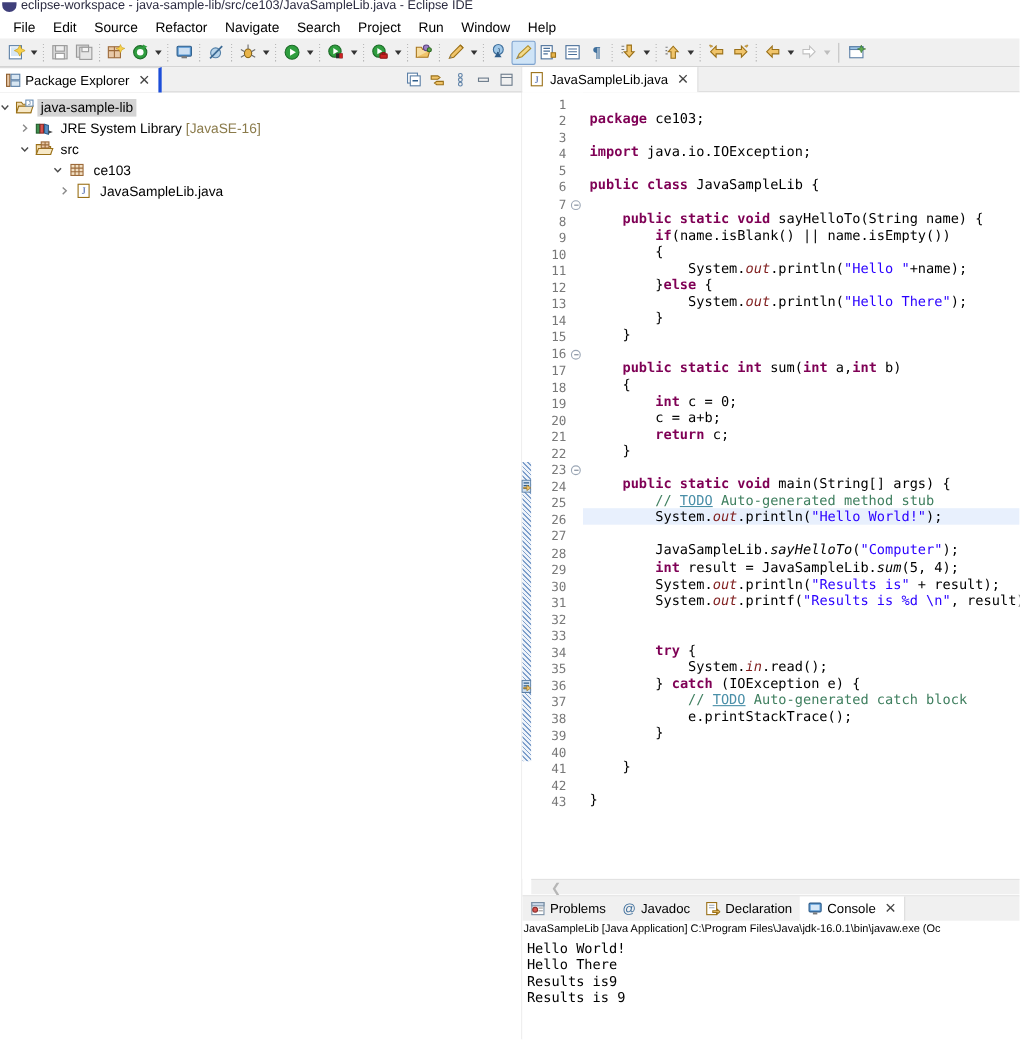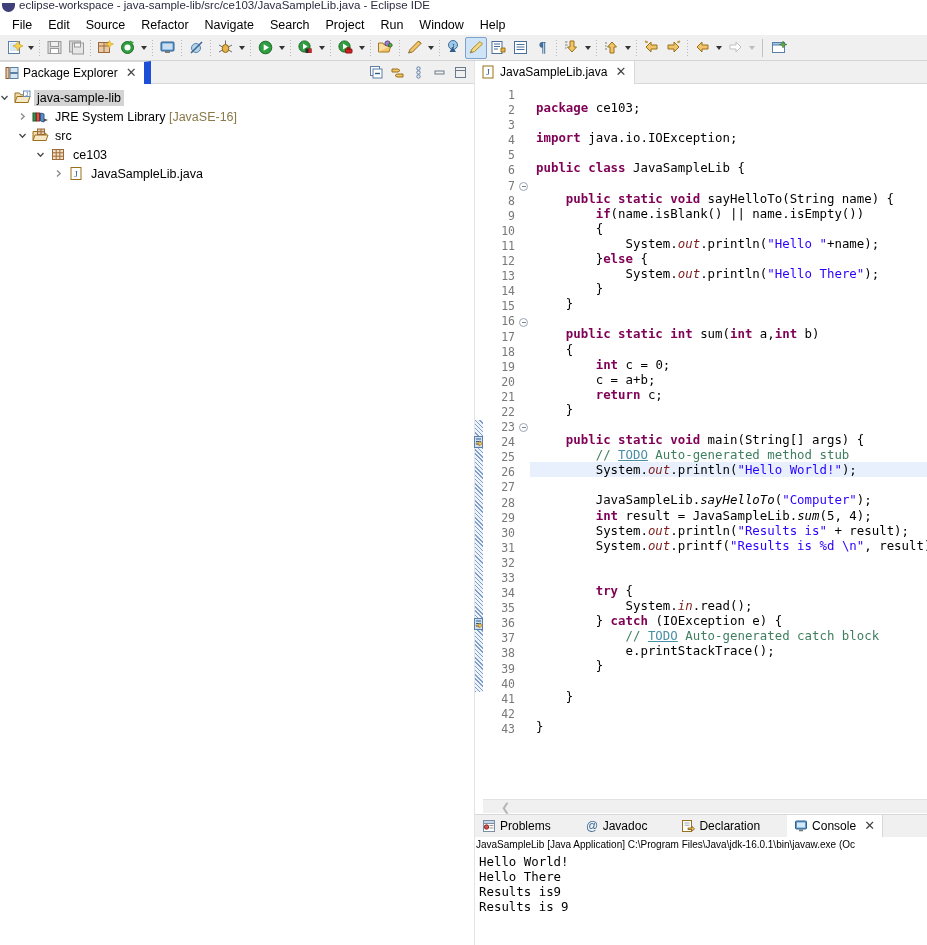--- a/index.html
+++ b/index.html
@@ -64,21 +64,21 @@
   .rightpane { width:452px; height:100%; position:relative; background:#fff; }
 
   
   .viewtabs {
     height:23px; background:#f0f0f0; display:flex; align-items:center;
     position:relative; border-bottom:1px solid #d8d8d8;
   }
   .viewtab {
     height:23px; display:flex; align-items:center; gap:4px; padding:0 7px 0 5px;
     background:#ffffff; font-size:12px; color:#000; border-top:1px solid #d8d8d8;
-    border-right:7px solid #1d4ed8;
+    border-right:3px solid #1d4ed8;
   }
   .viewtab .tabclose { font-size:13px; color:#444; margin-left:4px; line-height:12px; }
   .viewtools { margin-left:auto; display:flex; align-items:center; gap:4px; padding-right:6px; }
   .vt-btn { width:17px; height:17px; display:flex; align-items:center; justify-content:center; }
 
   
   .tree { padding-top:4px; font-size:12.5px; color:#000; }
   .tnode { display:flex; align-items:center; height:19px; white-space:nowrap; }
   .tnode .twist {
     width:14px; text-align:center; font-size:10px; color:#5a5a5a; flex:0 0 14px;
@@ -127,21 +127,21 @@
 
   .todoicon { position:absolute; left:-1px; width:13px; height:12px; }
 
   .ed-hscroll { position:absolute; left:8px; top:738px; width:444px; height:14px;
     background:#f0f0f0; border-top:1px solid #e2e2e2; }
   .ed-hscroll .chev { position:absolute; left:18px; top:1px; font-size:11px; color:#b6b6b6; }
 
   
   .consolewrap { position:absolute; top:753px; left:0; width:452px; height:192px;
     background:#fff; border-top:1px solid #d8d8d8; }
-  .contabs { height:22px; background:#f0f0f0; display:flex; align-items:flex-start;gap:20px; }
+  .contabs { height:22px; background:#f0f0f0; display:flex; align-items:flex-start; }
   .contab { height:22px; display:flex; align-items:center; gap:4px; padding:0 7px;
     font-size:12px; color:#000; }
   .contab.active { background:#fff; border-right:1px solid #d8d8d8; }
   .contab .tabclose { font-size:13px; color:#444; margin-left:4px; line-height:12px; }
   .conhdr { font-size:10px; color:#000; padding:2px 0 1px 1px;
     white-space:nowrap; overflow:hidden; }
   .conout { font-family:"DejaVu Sans Mono", monospace; font-size:12.4px;
     color:#000; padding:3px 0 0 4px; }
   .conout .oline { height:15.1px; line-height:15.1px; white-space:pre; }
 
@@ -515,21 +515,21 @@
               <path d="M1 12.5 V3.5 h4.5 l1.3 1.8 H14 v7.2Z" fill="#f3ddb0" stroke="#9a7018"></path>
               <path d="M1 12.5 L3 7 h13 l-2 5.5Z" fill="#f7e9c8" stroke="#9a7018"></path>
               <rect x="5.5" y="1" width="7" height="5.5" fill="#e8c9a8" stroke="#9c6a3a"></rect>
               <line x1="5.5" y1="3.7" x2="12.5" y2="3.7" stroke="#9c6a3a"></line>
               <line x1="9" y1="1" x2="9" y2="6.5" stroke="#9c6a3a"></line>
             </svg>
           </span>
           <span class="tlabel">src</span>
         </div>
 
-        <div class="tnode" style="padding-left:36px">
+        <div class="tnode" style="padding-left:48px">
           <span class="twist">
             <svg width="9" height="9" viewBox="0 0 9 9">
                 <path d="M1.5 3 L4.5 6.2 L7.5 3" fill="none" stroke="#4a4a4a" stroke-width="1.3"></path>
               </svg>
           </span>
           <span class="ticon">
             <svg width="17" height="15" viewBox="0 0 17 15">
               <rect x="2.5" y="2.5" width="11" height="10" fill="#f2e0c4" stroke="#9c6a3a"></rect>
               <line x1="2.5" y1="5.8" x2="13.5" y2="5.8" stroke="#9c6a3a"></line>
               <line x1="2.5" y1="9.2" x2="13.5" y2="9.2" stroke="#9c6a3a"></line>

